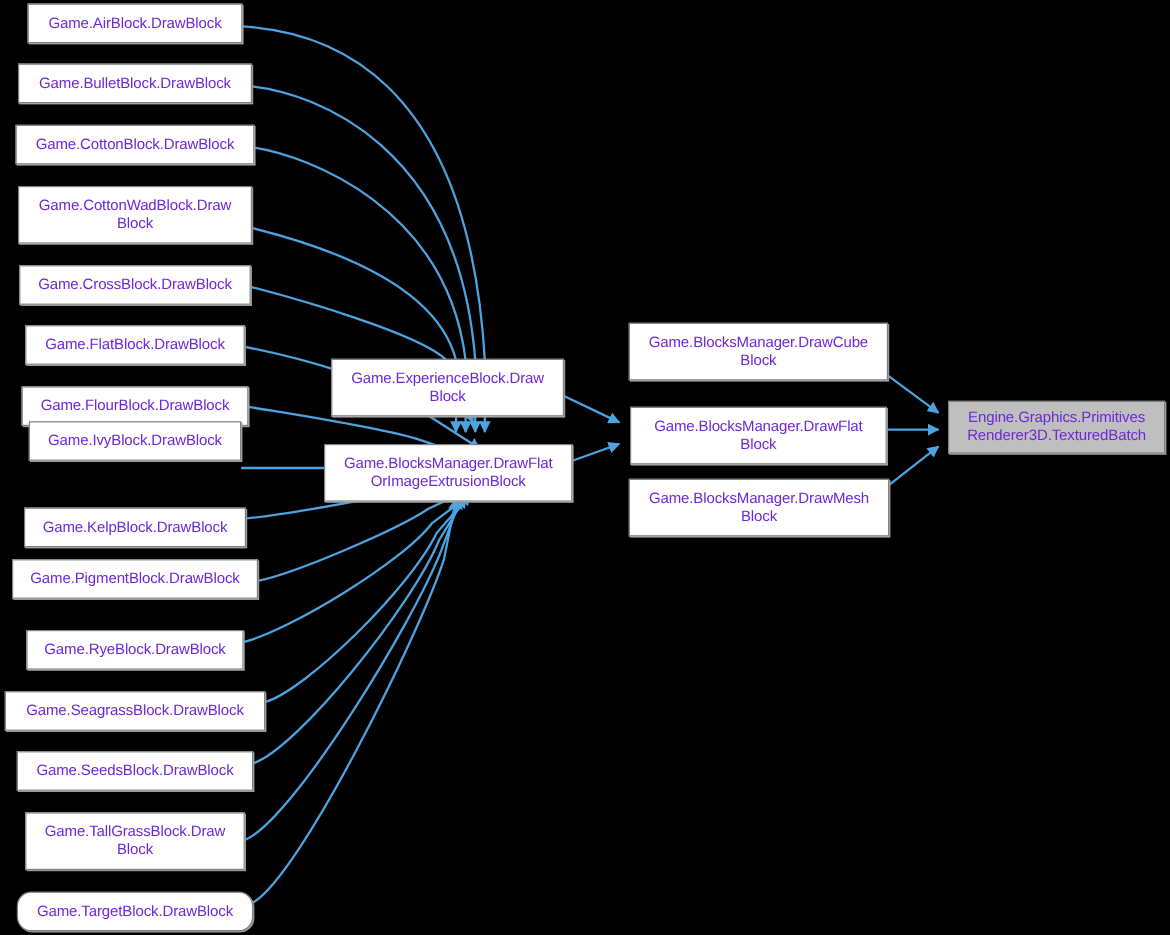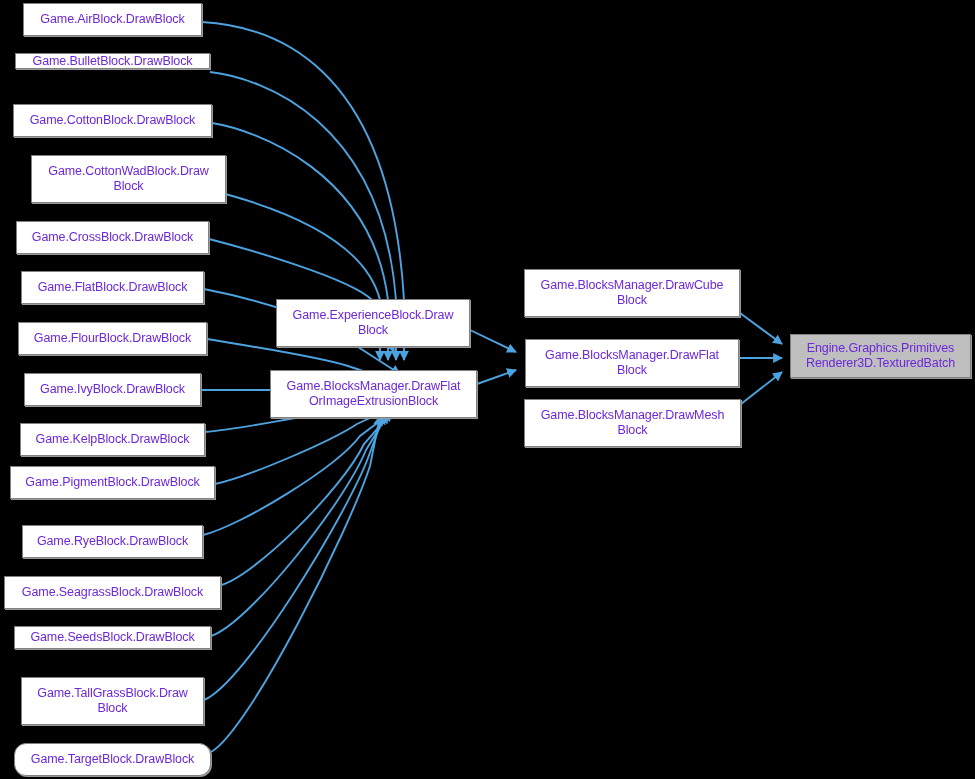--- a/index.html
+++ b/index.html
@@ -80,55 +80,55 @@
         <path d="M740,313 L782,344" stroke="#4da3e0" marker-end="url(#arrow)"></path>
         <path d="M739,358 L782,358" stroke="#4da3e0" marker-end="url(#arrow)"></path>
         <path d="M741,404 L782,372" stroke="#4da3e0" marker-end="url(#arrow)"></path>
       </g>
   </svg>
 
   <div id="node-layer">
       <div class="node" style="left: 23px; top: 3px; width: 179px; height: 33px; border-color: rgb(128, 128, 128); background: rgb(255, 255, 255);">
         <span class="node-label">Game.AirBlock.DrawBlock</span>
       </div>
-      <div class="node" style="left: 15px; top: 53px; width: 195px; height: 16px; border-color: rgb(128, 128, 128); background: rgb(255, 255, 255);">
+      <div class="node" style="left: 15px; top: 53px; width: 195px; height: 33px; border-color: rgb(128, 128, 128); background: rgb(255, 255, 255);">
         <span class="node-label">Game.BulletBlock.DrawBlock</span>
       </div>
       <div class="node" style="left: 13px; top: 104px; width: 199px; height: 33px; border-color: rgb(128, 128, 128); background: rgb(255, 255, 255);">
         <span class="node-label">Game.CottonBlock.DrawBlock</span>
       </div>
-      <div class="node" style="left: 15px; top: 155px; width: 195px; height: 48px; border-color: rgb(128, 128, 128); background: rgb(255, 255, 255); margin-left: 16px;">
+      <div class="node" style="left: 15px; top: 155px; width: 195px; height: 48px; border-color: rgb(128, 128, 128); background: rgb(255, 255, 255);">
         <span class="node-label">Game.CottonWadBlock.Draw
 Block</span>
       </div>
       <div class="node" style="left: 16px; top: 221px; width: 193px; height: 33px; border-color: rgb(128, 128, 128); background: rgb(255, 255, 255);">
         <span class="node-label">Game.CrossBlock.DrawBlock</span>
       </div>
       <div class="node" style="left: 21px; top: 271px; width: 183px; height: 33px; border-color: rgb(128, 128, 128); background: rgb(255, 255, 255);">
         <span class="node-label">Game.FlatBlock.DrawBlock</span>
       </div>
       <div class="node" style="left: 18px; top: 322px; width: 189px; height: 33px; border-color: rgb(128, 128, 128); background: rgb(255, 255, 255);">
         <span class="node-label">Game.FlourBlock.DrawBlock</span>
       </div>
-      <div class="node" style="left: 24px; top: 373px; width: 177px; height: 33px; border-color: rgb(128, 128, 128); background: rgb(255, 255, 255);">
+      <div class="node" style="left: 24px; top: 351px; width: 177px; height: 33px; border-color: rgb(128, 128, 128); background: rgb(255, 255, 255);">
         <span class="node-label">Game.IvyBlock.DrawBlock</span>
       </div>
       <div class="node" style="left: 20px; top: 423px; width: 185px; height: 33px; border-color: rgb(128, 128, 128); background: rgb(255, 255, 255);">
         <span class="node-label">Game.KelpBlock.DrawBlock</span>
       </div>
       <div class="node" style="left: 10px; top: 466px; width: 205px; height: 33px; border-color: rgb(128, 128, 128); background: rgb(255, 255, 255);">
         <span class="node-label">Game.PigmentBlock.DrawBlock</span>
       </div>
       <div class="node" style="left: 22px; top: 525px; width: 181px; height: 33px; border-color: rgb(128, 128, 128); background: rgb(255, 255, 255);">
         <span class="node-label">Game.RyeBlock.DrawBlock</span>
       </div>
       <div class="node" style="left: 4px; top: 576px; width: 217px; height: 33px; border-color: rgb(128, 128, 128); background: rgb(255, 255, 255);">
         <span class="node-label">Game.SeagrassBlock.DrawBlock</span>
       </div>
-      <div class="node" style="left: 14px; top: 626px; width: 197px; height: 23px; border-color: rgb(128, 128, 128); background: rgb(255, 255, 255);">
+      <div class="node" style="left: 14px; top: 626px; width: 197px; height: 33px; border-color: rgb(128, 128, 128); background: rgb(255, 255, 255);">
         <span class="node-label">Game.SeedsBlock.DrawBlock</span>
       </div>
       <div class="node" style="left: 21px; top: 677px; width: 183px; height: 48px; border-color: rgb(128, 128, 128); background: rgb(255, 255, 255); justify-content: center;">
         <span class="node-label">Game.TallGrassBlock.Draw
 Block</span>
       </div>
       <div class="node" style="left: 14px; top: 743px; width: 197px; height: 33px; border-color: rgb(128, 128, 128); background: rgb(255, 255, 255); border-radius: 12px;">
         <span class="node-label">Game.TargetBlock.DrawBlock</span>
       </div>
       <div class="node" style="left: 276px; top: 299px; width: 194px; height: 48px; border-color: rgb(128, 128, 128); background: rgb(255, 255, 255);">

